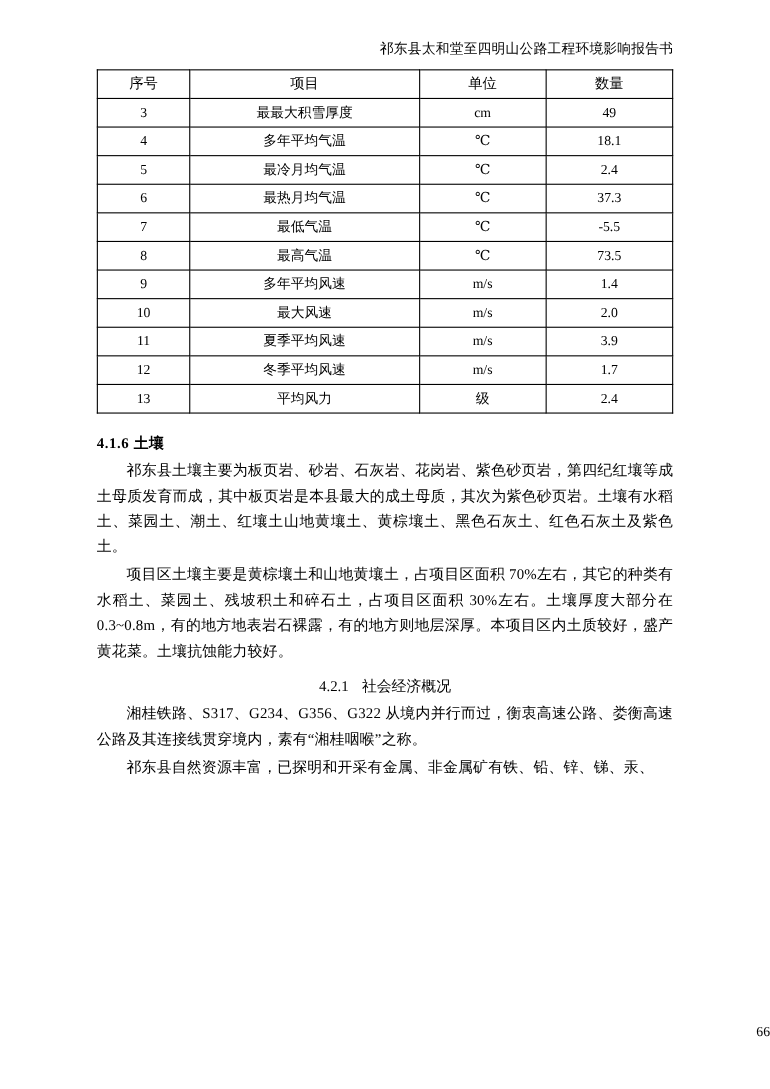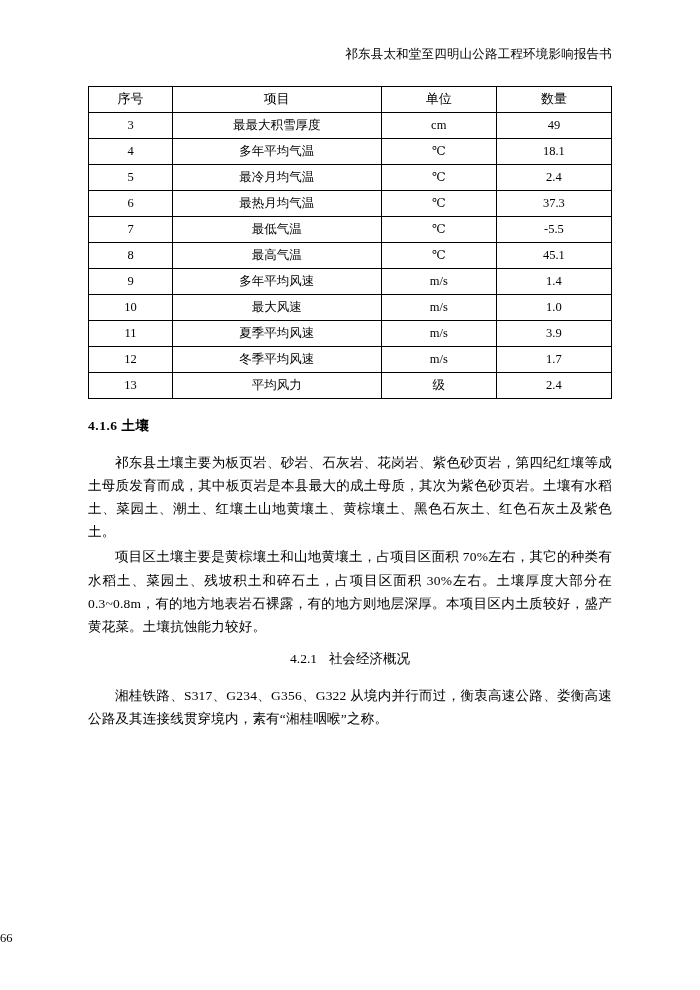--- a/index.html
+++ b/index.html
@@ -19,26 +19,26 @@
     position: relative;
     width: 700px;
     height: 990px;
     box-sizing: border-box;
     padding: 0 88px;
   }
   .header {
     text-align: right;
     font-size: 12.5px;
     line-height: 1.4;
-    padding-top: 46px;
+    padding-top: 36px;
     padding-right: 0;
     letter-spacing: 0.2px;
   }
   .table-wrap {
-    margin-top: 22px;
+    margin-top: 9px;
   }
   table.data {
     border-collapse: collapse;
     width: 100%;
     table-layout: fixed;
   }
   table.data td, table.data th {
     border: 1px solid #000000;
     height: 25px;
     text-align: center;
@@ -77,35 +77,35 @@
     font-weight: normal;
     margin: 12px 0 2px 0;
     text-align: center;
   }
   h4.subsection .num {
     margin-right: 12px;
   }
   p.body {
     font-size: 13.5px;
     line-height: 1.72;
-    margin: 16px 0 0 0;
+    margin: 4px 0 0 0;
     text-align: justify;
     text-justify: inter-ideograph;
     text-indent: 2em;
     letter-spacing: 0.2px;
   }
   p.body + p.body {
     margin-top: 2px;
   }
   .footer {
     position: absolute;
     bottom: 44px;
     left: 0;
     width: 700px;
-    text-align: left;
+    text-align: right;
     font-size: 12.5px;
     font-family: Liberation Serif, serif;
   }
 </style>
 </head>
 <body>
 
 <div class="page">
 
   <div class="header">祁东县太和堂至四明山公路工程环境影响报告书</div>
@@ -148,33 +148,33 @@
         <tr>
           <td>7</td>
           <td>最低气温</td>
           <td>℃</td>
           <td>-5.5</td>
         </tr>
         <tr>
           <td>8</td>
           <td>最高气温</td>
           <td>℃</td>
-          <td>45.1</td>
+          <td>73.5</td>
         </tr>
         <tr>
           <td>9</td>
           <td>多年平均风速</td>
           <td>m/s</td>
           <td>1.4</td>
         </tr>
         <tr>
           <td>10</td>
           <td>最大风速</td>
           <td>m/s</td>
-          <td>1.0</td>
+          <td>2.0</td>
         </tr>
         <tr>
           <td>11</td>
           <td>夏季平均风速</td>
           <td>m/s</td>
           <td>3.9</td>
         </tr>
         <tr>
           <td>12</td>
           <td>冬季平均风速</td>
@@ -197,16 +197,17 @@
 
   <p class="body">祁东县土壤主要为板页岩、砂岩、石灰岩、花岗岩、紫色砂页岩，第四纪红壤等成土母质发育而成，其中板页岩是本县最大的成土母质，其次为紫色砂页岩。土壤有水稻土、菜园土、潮土、红壤土山地黄壤土、黄棕壤土、黑色石灰土、红色石灰土及紫色土。</p>
   <p class="body">项目区土壤主要是黄棕壤土和山地黄壤土，占项目区面积 70%左右，其它的种类有水稻土、菜园土、残坡积土和碎石土，占项目区面积 30%左右。土壤厚度大部分在0.3~0.8m，有的地方地表岩石裸露，有的地方则地层深厚。本项目区内土质较好，盛产黄花菜。土壤抗蚀能力较好。</p>
 
 
   <h4 class="subsection">
     <span class="num">4.2.1</span><span>社会经济概况</span>
   </h4>
 
   <p class="body">湘桂铁路、S317、G234、G356、G322 从境内并行而过，衡衷高速公路、娄衡高速公路及其连接线贯穿境内，素有“湘桂咽喉”之称。</p>
+  <p class="body">祁东县自然资源丰富，已探明和开采有金属、非金属矿有铁、铅、锌、锑、汞、</p>
 
   <div class="footer">66</div>
 
 </div>
 
 </body></html>

